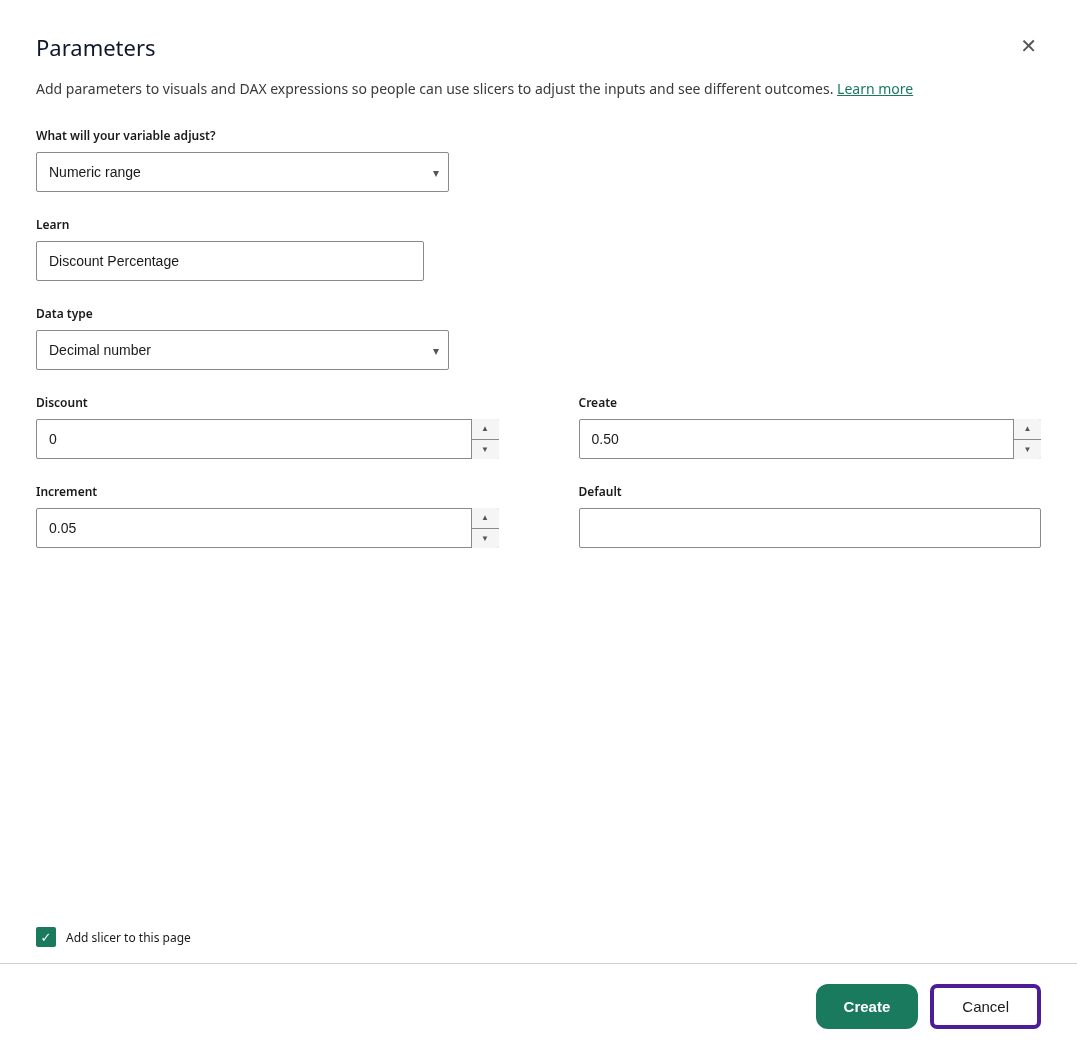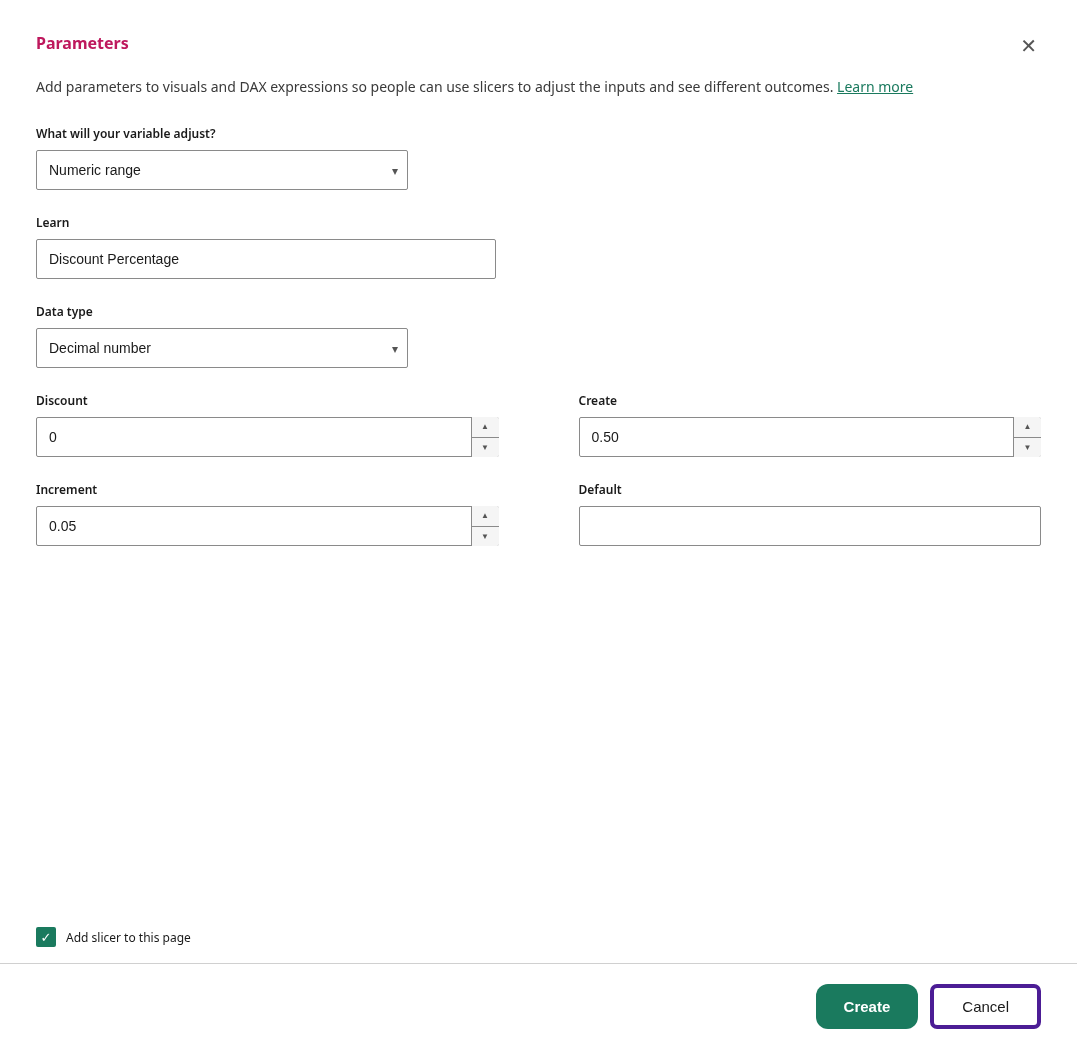--- a/index.html
+++ b/index.html
@@ -29,23 +29,23 @@
     }
 
     .dialog-header {
       display: flex;
       align-items: flex-start;
       justify-content: space-between;
       margin-bottom: 16px;
     }
 
     .dialog-title {
-      font-size: 16px;
-      font-weight: 700;
-      color: #be185d;
+      font-size: 22px;
+      font-weight: 400;
+      color: #0f172a;
     }
 
     .close-btn {
       background: none;
       border: none;
       cursor: pointer;
       color: #555;
       font-size: 20px;
       padding: 4px;
       line-height: 1;
@@ -73,21 +73,21 @@
       color: #1a1a1a;
       margin-bottom: 8px;
     }
 
     .field-group {
       margin-bottom: 24px;
     }
 
     .select-wrapper {
       position: relative;
-      width: 372px;
+      width: 413px;
     }
 
     .select-control {
       width: 100%;
       height: 40px;
       border: 1px solid #8a8a8a;
       border-radius: 2px;
       padding: 0 36px 0 12px;
       font-size: 14px;
       color: #1a1a1a;
@@ -101,21 +101,21 @@
       position: absolute;
       right: 10px;
       top: 50%;
       transform: translateY(-50%);
       pointer-events: none;
       color: #555;
       font-size: 12px;
     }
 
     .text-input {
-      width: 460px;
+      width: 388px;
       height: 40px;
       border: 1px solid #8a8a8a;
       border-radius: 2px;
       padding: 0 12px;
       font-size: 14px;
       color: #1a1a1a;
       outline: none;
     }
 
     .two-col {

